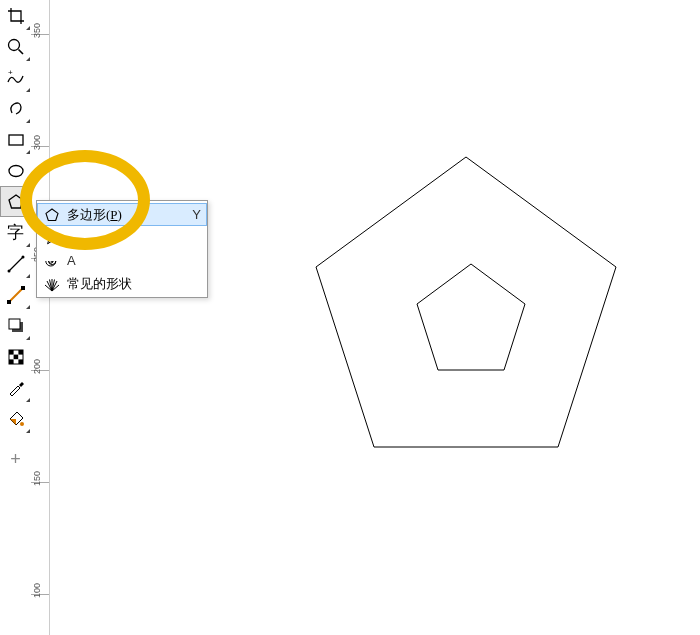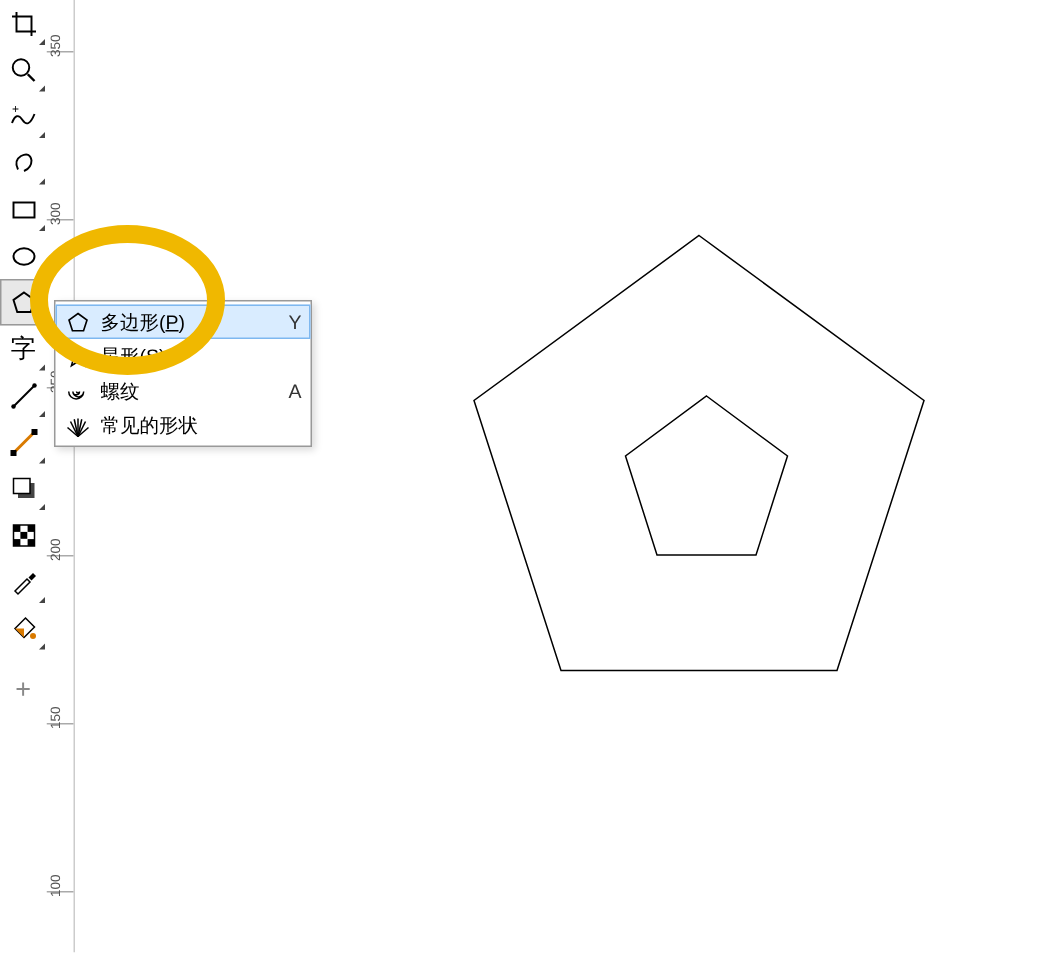--- a/index.html
+++ b/index.html
@@ -122,20 +122,21 @@
     width: 18px;
     height: 18px;
     flex: 0 0 18px;
     margin-right: 6px;
     display:flex;
     align-items:center;
     justify-content:center;
   }
   .flyout-row .flabel {
     flex: 1 1 auto;
+    font-family: Liberation Serif, serif;
   }
   .flyout-row .flabel u { text-decoration: underline; }
   .flyout-row .fshort {
     flex: 0 0 auto;
     color: #333;
   }
 
   
   .annot {
     position: absolute;
@@ -312,31 +313,29 @@
     <span class="flabel"><span>多边形</span>(<u>P</u>)</span>
     <span class="fshort">Y</span>
   </div>
 
   <div class="flyout-row">
     <span class="ficon">
       <svg width="16" height="16" viewBox="0 0 16 16">
           <polygon points="8,1.5 10,6 14.8,6 11,9 12.4,13.8 8,11 3.6,13.8 5,9 1.2,6 6,6" stroke="#000" stroke-width="1" fill="none"></polygon>
         </svg>
     </span>
-    <span class="flabel"><span>星形</span>(<u>S</u>)</span>
     <span class="fshort"></span>
   </div>
 
   <div class="flyout-row">
     <span class="ficon">
       <svg width="16" height="16" viewBox="0 0 16 16">
           <path d="M8 8 m-1,0 a1,1 0 1,0 2,0 a2.2,2.2 0 1,1 -4.4,0 a3.6,3.6 0 1,0 7.2,0 a5,5 0 1,1 -10,0" stroke="#000" stroke-width="1" fill="none"></path>
         </svg>
     </span>
-    <span class="flabel">螺纹</span>
     <span class="fshort">A</span>
   </div>
 
 
   <div class="flyout-row">
     <span class="ficon">
       <svg width="16" height="16" viewBox="0 0 16 16">
         <g stroke="#000" stroke-width="1">
             <path d="M8 15 L8 3"></path>
             <path d="M8 15 L3 5"></path>

